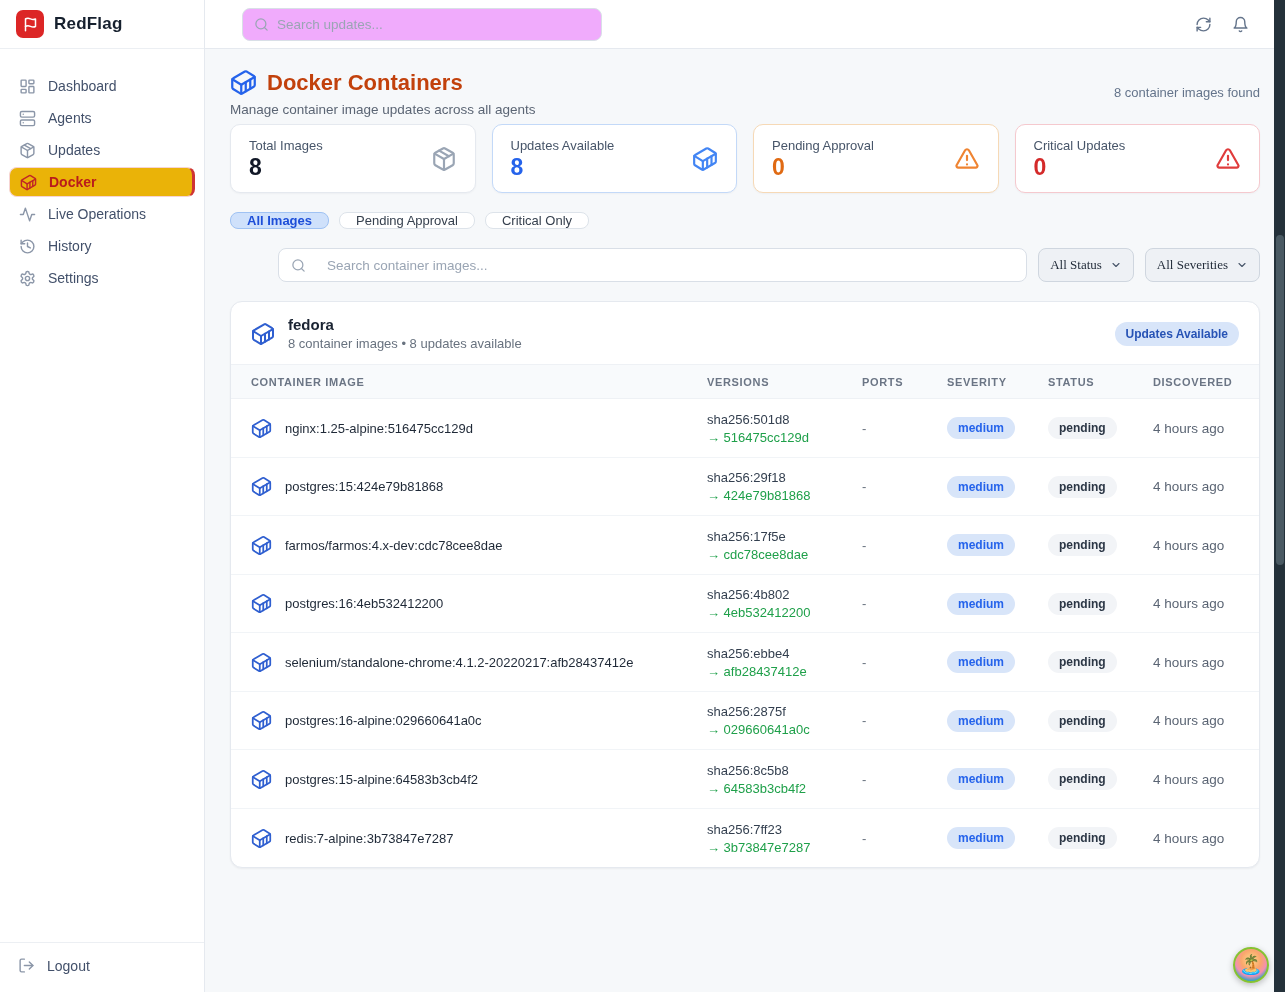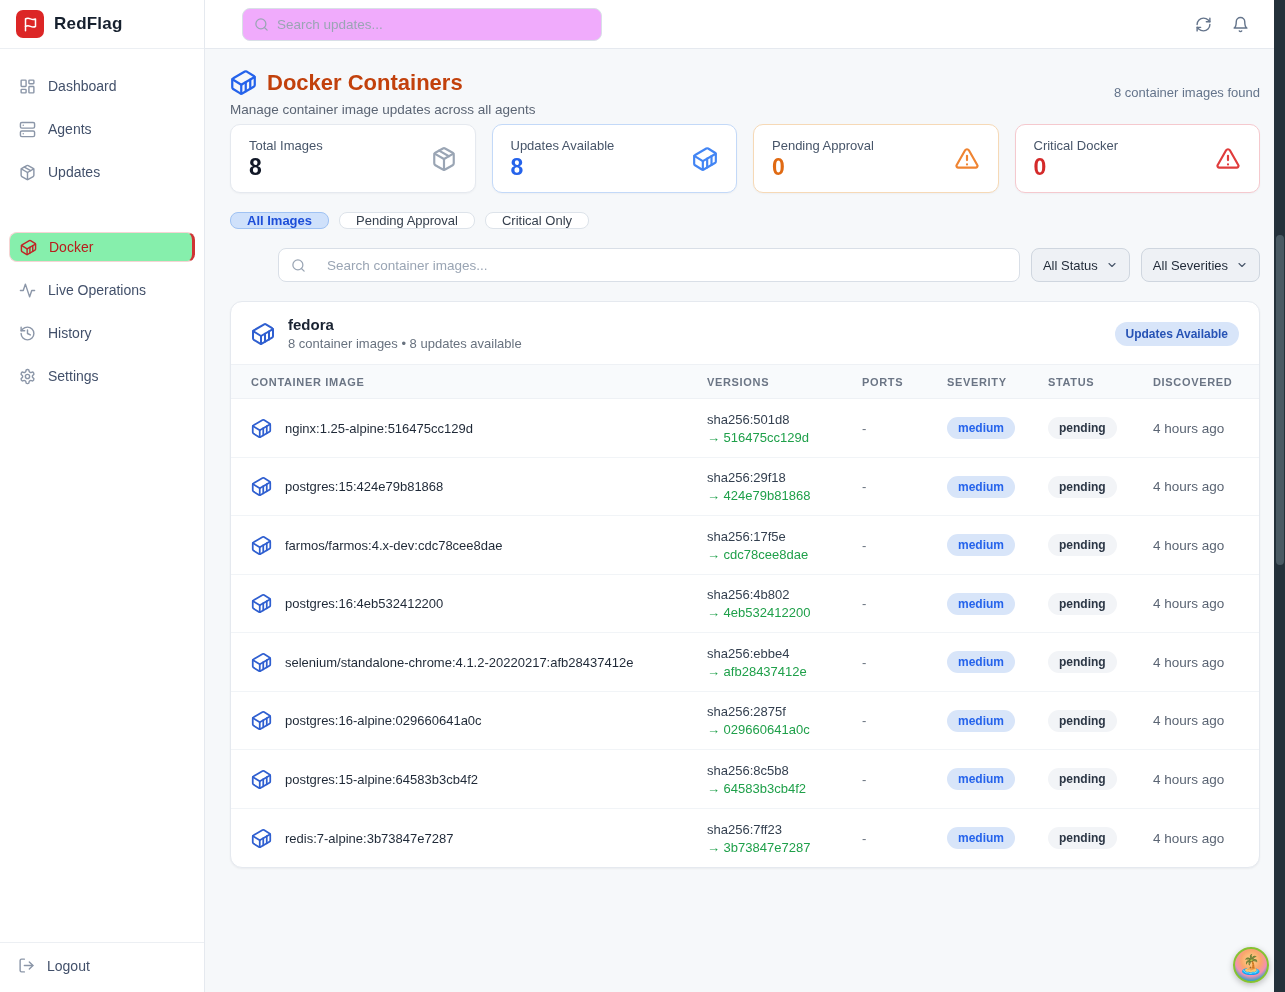--- a/index.html
+++ b/index.html
@@ -9,24 +9,24 @@
 
   
   .app { display:flex; width:100%; height:100%; }
   .sidebar { width:205px; min-width:205px; background:#ffffff; border-right:1px solid #e5e9ef; display:flex; flex-direction:column; }
   .main { flex:1; display:flex; flex-direction:column; min-width:0; }
 
   
   .logo-row { height:49px; display:flex; align-items:center; gap:10px; padding:0 16px; border-bottom:1px solid #eceff3; }
   .logo-mark { width:28px; height:28px; border-radius:7px; background:#dc2626; display:flex; align-items:center; justify-content:center; }
   .logo-text { font-size:17px; font-weight:700; color:#16202e; letter-spacing:.2px; }
-  .nav { margin-top:22px; display:flex; flex-direction:column; gap:13px; padding:0 9px; }
+  .nav { margin-top:22px; display:flex; flex-direction:column; gap:2px; padding:0 9px; }
   .nav-item { display:flex; align-items:center; gap:12px; height:30px; padding:0 10px; border-radius:8px; font-size:14px; color:#42506a; cursor:pointer; }
   .nav-item .ic { color:#8b96a8; display:flex; }
-  .nav-item.active { background:#86efac; border:1px solid #f6d4d4; border-right:3px solid #cf3434; color:#b91c1c; font-weight:400;margin-top:32px; }
+  .nav-item.active { background:#eab308; border:1px solid #f6d4d4; border-right:3px solid #cf3434; color:#b91c1c; font-weight:700; }
   .nav-item.active .ic { color:#c02626; }
   .sidebar-footer { margin-top:auto; border-top:1px solid #eceff3; padding:14px 18px 18px; }
   .logout-btn { display:flex; align-items:center; gap:12px; font-size:14px; color:#42506a; cursor:pointer; background:none; border:none; font-family:inherit; }
   .logout-btn .ic { color:#8b96a8; display:flex; }
 
   
   .topbar { height:49px; background:#ffffff; border-bottom:1px solid #e5e9ef; display:flex; align-items:center; padding:0 34px 0 37px; }
   .topbar-search { width:360px; height:33px; border:1px solid #d9dfe7; border-radius:8px; display:flex; align-items:center; gap:8px; padding:0 11px; background:#f0abfc; }
   .topbar-search .ic { color:#9aa5b4; display:flex; }
   .topbar-search input { border:none; outline:none; flex:1; font-size:13.5px; font-family:inherit; color:#334155; background:transparent; }
@@ -60,21 +60,21 @@
   .tabs { display:flex; gap:10px; margin-top:19px; }
   .tab { height:17px; padding:0 16px; border-radius:8px; border:1px solid #dde3ea; background:#fff; font-size:13px; font-family:inherit; color:#36404e; cursor:pointer; font-weight:500; }
   .tab.active { background:#cfe1fb; border-color:#9fc2f3; color:#1d4ed8; font-weight:600; }
 
   
   .filter-row { display:flex; gap:11px; margin-top:19px; align-items:center; }
   .filter-search { flex:1; height:34px; border:1px solid #d9dfe7; border-radius:8px; background:#fff; display:flex; align-items:center; gap:21px; padding:0 12px;margin-left:48px; }
   .filter-search .ic { color:#9aa5b4; display:flex; }
   .filter-search input { border:none; outline:none; flex:1; font-size:13.5px; font-family:inherit; color:#334155; background:transparent; }
   .filter-search input::placeholder { color:#9aa5b4; }
-  .select { height:34px; background:#eef1f5; border:1px solid #cfd6df; border-radius:8px; display:flex; align-items:center; gap:8px; padding:0 11px; font-size:13px; color:#1f2937; cursor:pointer; white-space:nowrap; }
+  .select { height:34px; background:#eef1f5; border:1px solid #cfd6df; border-radius:8px; display:flex; align-items:center; gap:8px; padding:0 11px; font-size:13px; color:#1f2937; cursor:pointer; white-space:nowrap;font-family:Liberation Serif, serif; }
   .select .chev { color:#475569; display:flex; }
 
   
   .table-card { margin-top:19px; background:#fff; border:1px solid #e5e9ef; border-radius:12px; box-shadow:0 1px 2px rgba(16,24,40,.05); overflow:hidden; }
   .group-head { display:flex; align-items:center; gap:13px; padding:14px 20px 13px; }
   .group-head .ic { color:#2f5fd0; display:flex; }
   .group-name { font-size:15px; font-weight:700; color:#1a2332; }
   .group-meta { font-size:13px; color:#68727f; margin-top:3px; }
   .group-badge { margin-left:auto; background:#d8e5f9; color:#2753b5; font-size:12px; font-weight:600; padding:5px 11px; border-radius:999px; }
 
@@ -332,21 +332,21 @@
             <div class="val">0</div>
           </div>
           <span class="stat-icon orange">
               <svg width="26" height="26">
                 <use href="#i-alert"></use>
               </svg>
             </span>
         </div>
         <div class="stat-card c-critical">
           <div>
-            <div class="lbl">Critical Docker</div>
+            <div class="lbl">Critical Updates</div>
             <div class="val">0</div>
           </div>
           <span class="stat-icon red">
               <svg width="26" height="26">
                 <use href="#i-alert"></use>
               </svg>
             </span>
         </div>
       </div>
 

